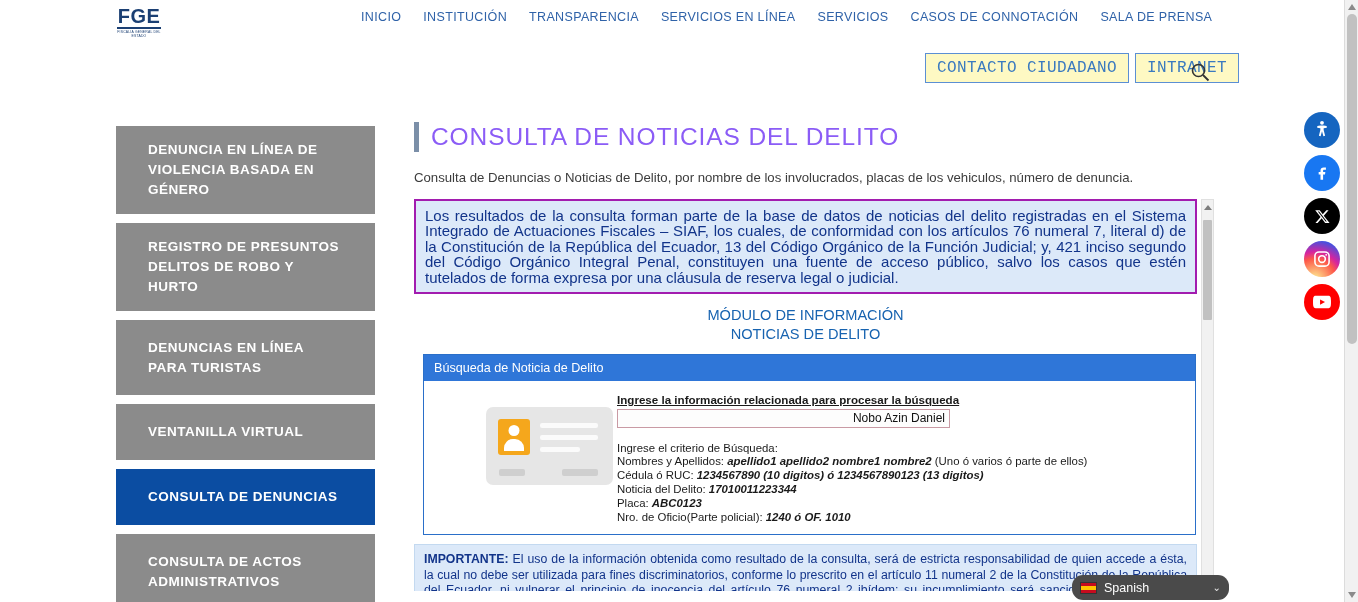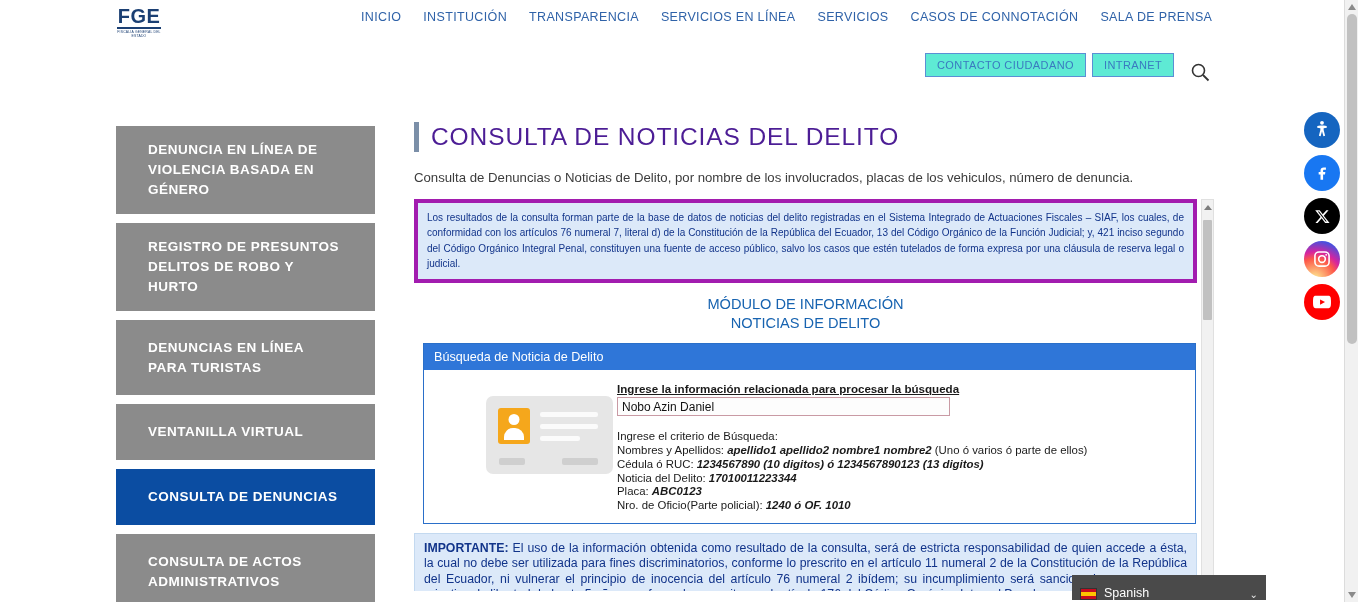--- a/index.html
+++ b/index.html
@@ -52,25 +52,26 @@
     white-space: nowrap;
   }
 
   .subnav {
     position: absolute; left: 925px; top: 53px;
     display: flex; align-items: center; gap: 6px;
   }
   .subnav .btn {
     border: 1px solid #5b8fd4;
     color: #3a7ac0;
-    font-size: 11px;
+    font-size: 16px;
     letter-spacing: 0.4px;
     padding: 5px 11px;
-    background: #5eead4;
+    background: #fef9c3;
     white-space: nowrap;
+    font-family: Liberation Mono, monospace;
   }
   .search-btn {
     position: absolute; left: 1190px; top: 62px;
     width: 20px; height: 20px;
     cursor: pointer;
   }
 
   
   .sidebar {
     position: absolute; left: 116px; top: 126px;
@@ -99,21 +100,21 @@
     width: 800px;
   }
   .page-title-wrap {
     display: flex; align-items: center; gap: 12px;
     margin-bottom: 18px;
   }
   .title-bar {
     width: 5px; height: 30px; background: #7b8fa8;
   }
   .page-title {
-    color: #4c1d95;
+    color: #8b5cf6;
     font-size: 24.5px;
     letter-spacing: 0.9px;
     font-weight: normal;
   }
   .page-desc {
     color: #3c3c3c;
     font-size: 13.2px;
     margin-bottom: 14px;
   }
 
@@ -135,23 +136,23 @@
   .inner-arrow {
     position: absolute; left: 2px; width: 0; height: 0;
     border-left: 4px solid transparent; border-right: 4px solid transparent;
   }
   .inner-arrow.up { top: 5px; border-bottom: 5px solid #7d7d7d; }
   .inner-arrow.down { bottom: 5px; border-top: 5px solid #7d7d7d; }
 
   .notice-box {
     width: 783px;
     background: #dce9f9;
-    border: 4px solid #a21caf;
+    border: 2px solid #a21caf;
     color: #12348a;
-    font-size: 10px;
+    font-size: 15px;
     line-height: 15.4px;
     text-align: justify;
     padding: 7px 9px;
   }
   .module-title {
     text-align: center;
     color: #1763b0;
     font-size: 14.6px;
     line-height: 19px;
     margin: 12px 0 10px 0;
@@ -217,20 +218,21 @@
     margin-bottom: 2px;
   }
   .search-input {
     width: 333px; height: 19px;
     border: 1px solid #c99aa4;
     background: #fdfdfd;
     font-size: 12px;
     color: #111;
     padding: 1px 4px;
     font-family: "Liberation Sans", sans-serif;
+    text-align: right;
   }
   .criteria {
     margin-top: 14px;
     font-size: 11.4px;
     color: #1a1a1a;
     line-height: 13.8px;
   }
   .criteria b { font-weight: bold; font-style: italic; }
 
   .important-box {
@@ -275,26 +277,27 @@
   .vscroll .arrow {
     position: absolute; left: 3px; width: 0; height: 0;
     border-left: 4px solid transparent; border-right: 4px solid transparent;
   }
   .vscroll .arrow.up { top: 4px; border-bottom: 6px solid #8a8a8a; }
   .vscroll .arrow.down { bottom: 4px; border-top: 6px solid #8a8a8a; }
 
   
   .translate {
     position: absolute; left: 1072px; top: 575px;
-    width: 194px; height: 25px;
+    width: 157px; height: 25px;
     background: #4a4a4a;
     color: #ffffff;
-    display: flex; align-items: flex-end;
+    display: flex; align-items: center;
     padding: 0 8px;
     font-size: 12.5px;
+    border-radius: 11px;
   }
   .flag {
     width: 17px; height: 12px; margin-right: 7px;
     background: linear-gradient(to bottom, #c60b1e 0 33%, #ffc400 33% 66%, #c60b1e 66% 100%);
     border: 0.5px solid #333;
     flex: none;
   }
   .translate .chev {
     margin-left: auto; font-size: 10px; color: #e8e8e8;
   }

